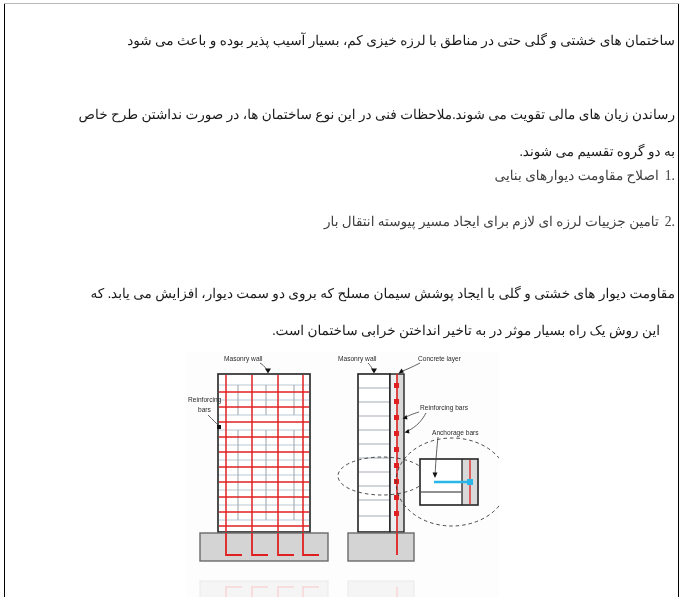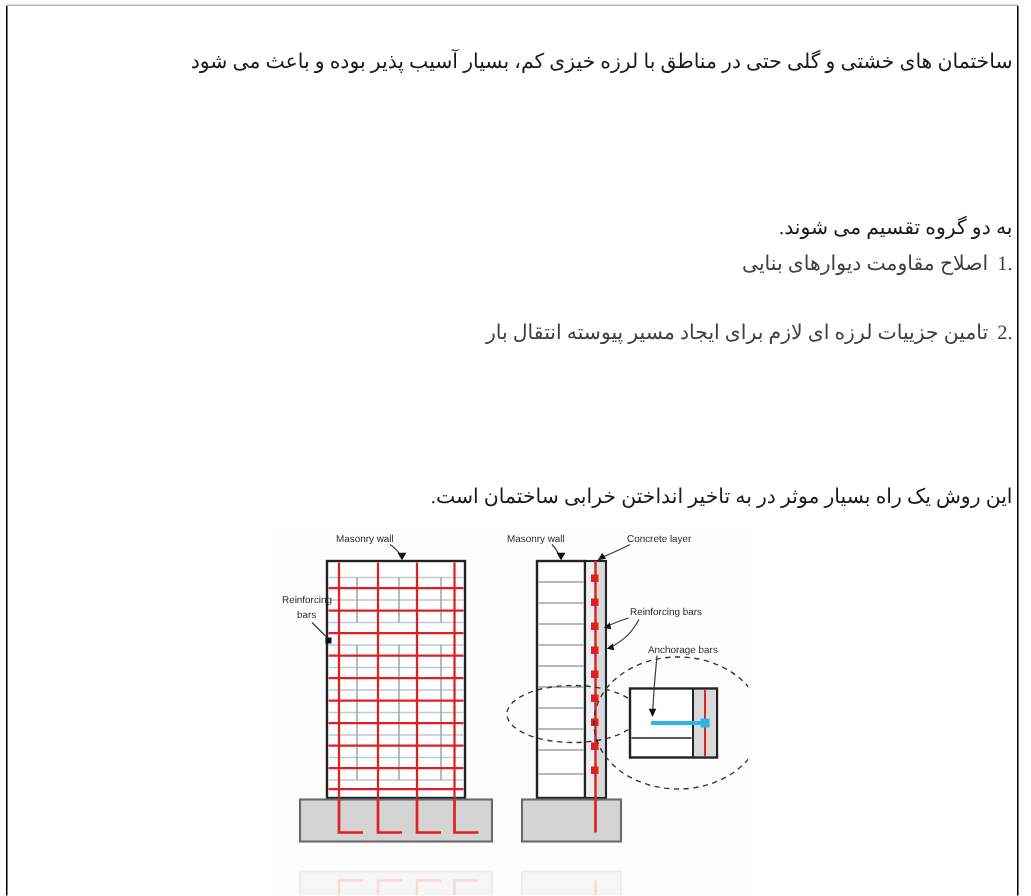--- a/index.html
+++ b/index.html
@@ -85,31 +85,33 @@
 </head>
 <body>
 
 <div id="page">
 
   <div class="border-top"></div>
   <div class="border-left"></div>
   <div class="border-right"></div>
 
   <div class="p-line" style="top:8px;  right:12px; width:652px; text-align:justify;">ساختمان های خشتی و گلی حتی در مناطق با لرزه خیزی کم، بسیار آسیب پذیر بوده و باعث می شود</div>
+  <div class="p-line" style="top:82px; right:12px; width:652px;">رساندن زیان های مالی تقویت می شوند.ملاحظات فنی در این نوع ساختمان ها، در صورت نداشتن طرح خاص</div>
   <div class="p-line" style="top:119px; right:12px;">به دو گروه تقسیم می شوند.</div>
 
   <div class="li" style="top:167px; right:12px;">
     <span class="num">1.</span><span>اصلاح مقاومت دیوارهای بنایی</span>
   </div>
 
   <div class="li" style="top:213px; right:12px;">
     <span class="num">2.</span><span>تامین جزییات لرزه ای لازم برای ایجاد مسیر پیوسته انتقال بار</span>
   </div>
 
-  <div class="p-line" style="top:298px; right:12px;">این روش یک راه بسیار موثر در به تاخیر انداختن خرابی ساختمان است.</div>
+  <div class="p-line" style="top:261px; right:12px; width:652px;">مقاومت دیوار های خشتی و گلی با ایجاد پوشش سیمان مسلح که بروی دو سمت دیوار، افزایش می یابد. که</div>
+  <div class="p-line" style="top:298px; right:27px;">این روش یک راه بسیار موثر در به تاخیر انداختن خرابی ساختمان است.</div>
 
   <div id="figure">
     <svg width="313" height="245" viewBox="0 0 313 245" xmlns="http://www.w3.org/2000/svg">
 
       <rect x="0" y="0" width="313" height="245" fill="#fdfdfd"></rect>
 
       <g>
 
         <rect x="32" y="22" width="92" height="158" fill="#ffffff" stroke="#222222" stroke-width="1.6"></rect>
 

